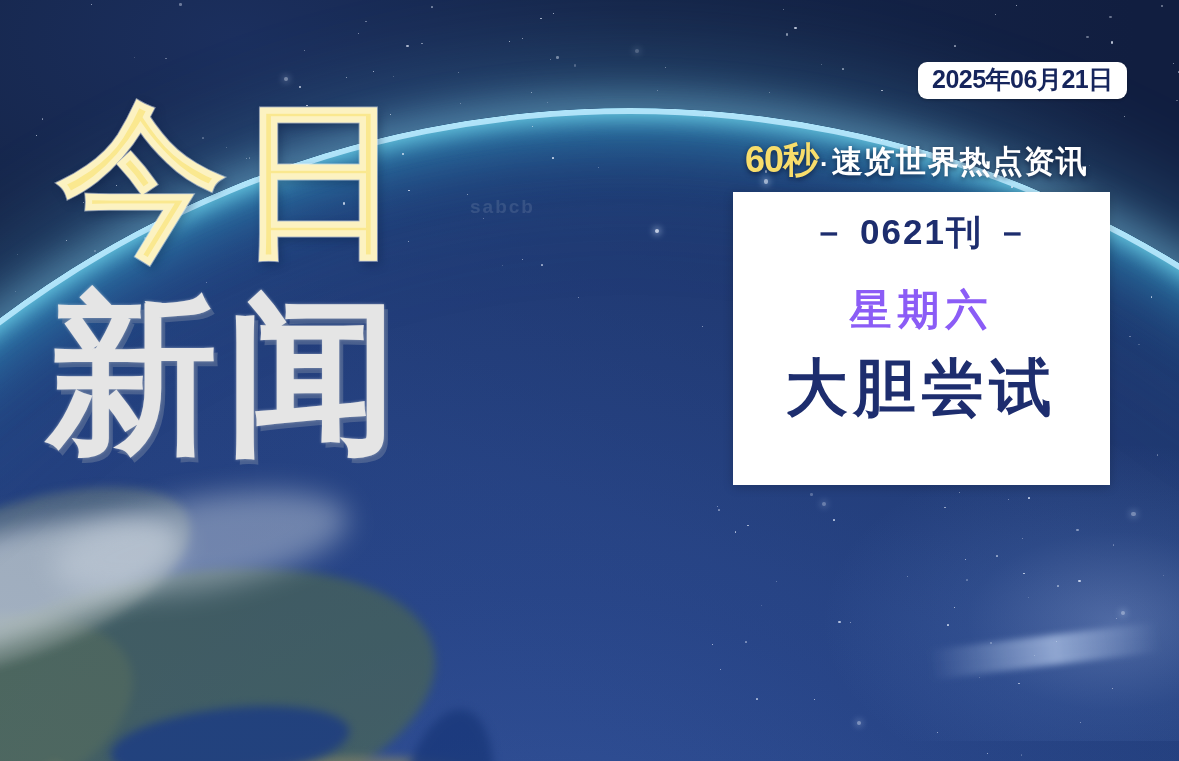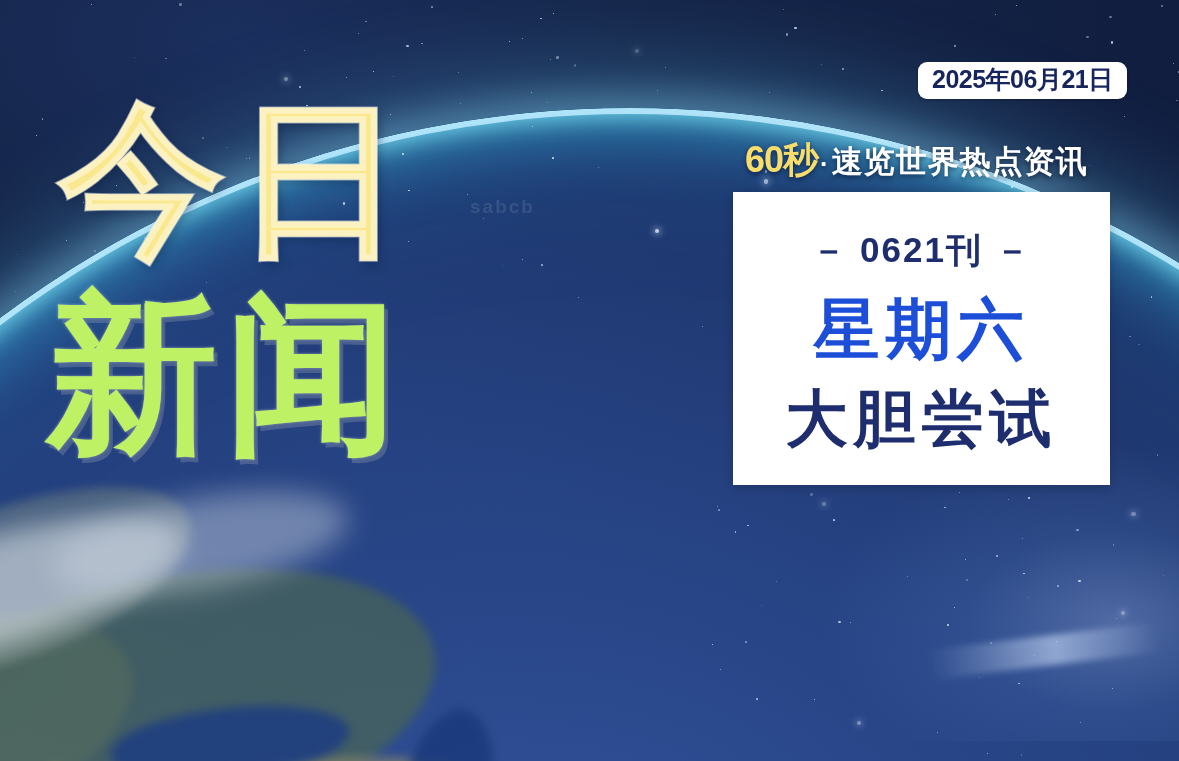--- a/index.html
+++ b/index.html
@@ -130,26 +130,26 @@
     background:#ffffff;
     color:#1d2d6e;
     display:flex; flex-direction:column;
     align-items:center; justify-content:flex-start;
     padding-top:16px;
     box-shadow:0 2px 10px rgba(0,0,0,.2);
   }
   .issue {
     font-size:35px; font-weight:bold; letter-spacing:2px;
     color:#1d2d6e; line-height:1;
-    margin-top:24px;
+    margin-top:6px;
   }
   .weekday {
-    font-size:66px; font-weight:bold; letter-spacing:6px;
-    color:#1d4ed8; line-height:1;
-    margin-top:29px;
+    font-size:42px; font-weight:bold; letter-spacing:6px;
+    color:#8b5cf6; line-height:1;
+    margin-top:40px;
   }
   .lunar {
     font-size:62px; font-weight:bold; letter-spacing:6px;
     color:#1d2d6e; line-height:1;
     margin-top:26px;
   }
 
   
   .title-jinri {
     position:absolute; left:58px; top:96px;
@@ -157,21 +157,21 @@
     letter-spacing:10px;
     color:#fae88f;
     line-height:1;
     -webkit-text-stroke:2px rgba(255,255,255,.45);
     text-shadow:0 0 1px rgba(255,255,255,.6), 3px 4px 10px rgba(10,25,60,.35);
   }
   .title-xinwen {
     position:absolute; left:46px; top:288px;
     font-size:172px; font-weight:bold;
     letter-spacing:8px;
-    color:#bef264;
+    color:#e5e5e5;
     line-height:1;
     text-shadow:4px 5px 0 rgba(120,135,165,.45), 0 0 3px rgba(255,255,255,.5);
   }
 
   
   .quote-bar {
     position:absolute; left:36px; top:570px;
     width:1074px; height:88px;
     background:#5364bd;
     border:3px solid #ffffff;

